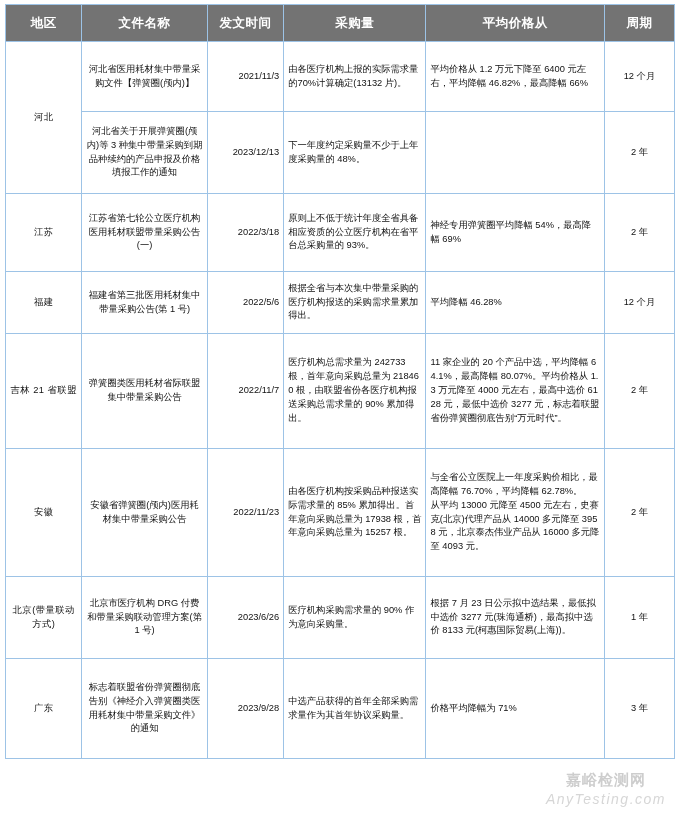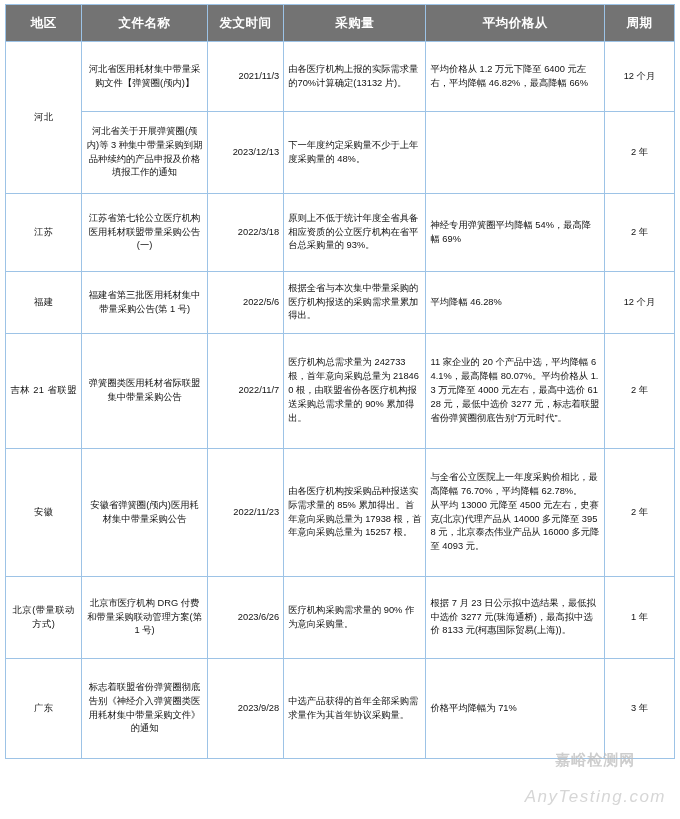--- a/index.html
+++ b/index.html
@@ -89,24 +89,24 @@
     pointer-events: none;
     user-select: none;
   }
   .watermark .wm-main {
     font-size: 15px;
     letter-spacing: 1px;
     font-weight: bold;
     color: #bdbdbd;
   }
   .watermark .wm-sub {
-    font-size: 17px;
+    font-size: 14px;
     letter-spacing: 1.5px;
     color: #c9c9c9;
-    margin-top: 17px;
+    margin-top: 1px;
     font-style: italic;
   }
 </style>
 </head>
 <body>
 
 <div id="sheet">
 
   <table class="policy-table">
     <colgroup>

